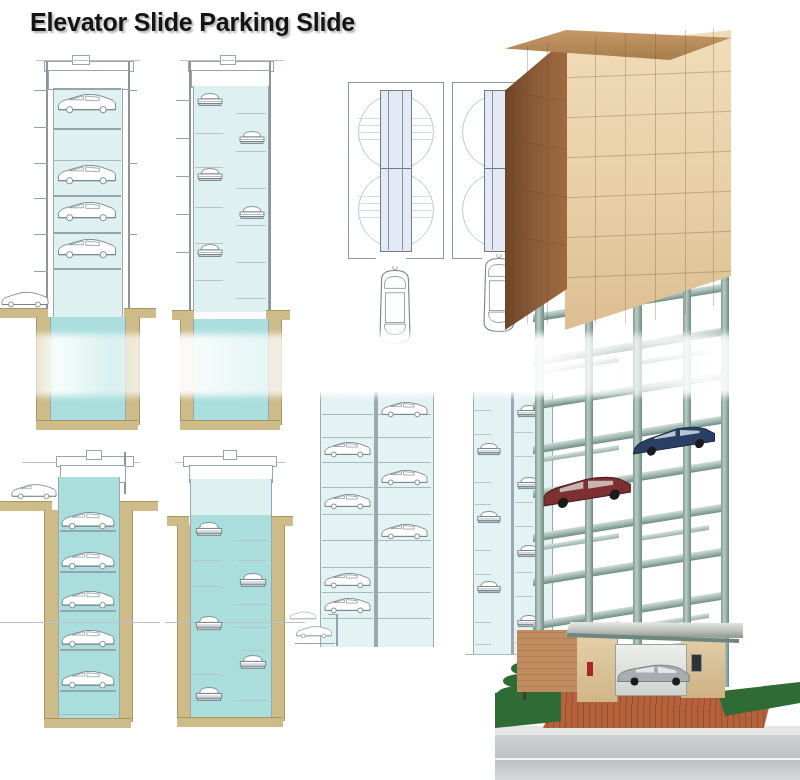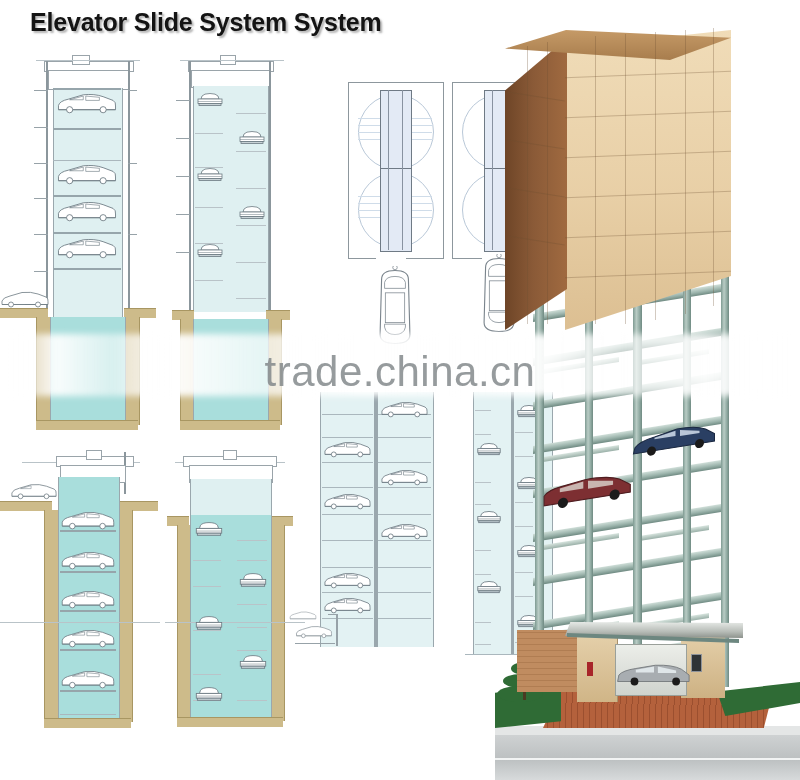--- a/index.html
+++ b/index.html
@@ -93,21 +93,21 @@
     font-family:"Liberation Sans", sans-serif;
     letter-spacing:0.5px;
     pointer-events:none;
   }
 </style>
 </head>
 <body>
 
 <div id="stage">
 
-  <div class="title">Elevator Slide System System</div>
+  <div class="title">Elevator Slide Parking Slide</div>
 
   <div class="panel" style="left:20px;top:55px;width:135px;height:350px;">
 
     <div class="framew" style="left:24px;top:6px;width:88px;height:9px;"></div>
     <div class="framew" style="left:52px;top:0px;width:16px;height:8px;"></div>
     <div class="hairline" style="left:16px;top:5px;width:104px;"></div>
     <div class="framew" style="left:28px;top:15px;width:80px;height:18px;"></div>
 
     <div class="post" style="left:26px;top:6px;height:290px;"></div>
     <div class="post" style="left:108px;top:6px;height:290px;"></div>
@@ -807,15 +807,14 @@
           <path d="M32 12 L60 7 L60 16 L32 16 Z" fill="#dfe6e9" stroke="none"></path>
           <path d="M66 7 L94 13 L94 17 L66 17 Z" fill="#dfe6e9" stroke="none"></path>
           <circle cx="30" cy="30" r="6" fill="#1b1b1b"></circle>
           <circle cx="94" cy="30" r="6" fill="#1b1b1b"></circle>
         </g>
       </svg>
     </div>
   </div>
 
   <div id="wm-haze"></div>
-  <div id="wm-text">trade.china.cn</div>
 
 </div>
 
 </body></html>

